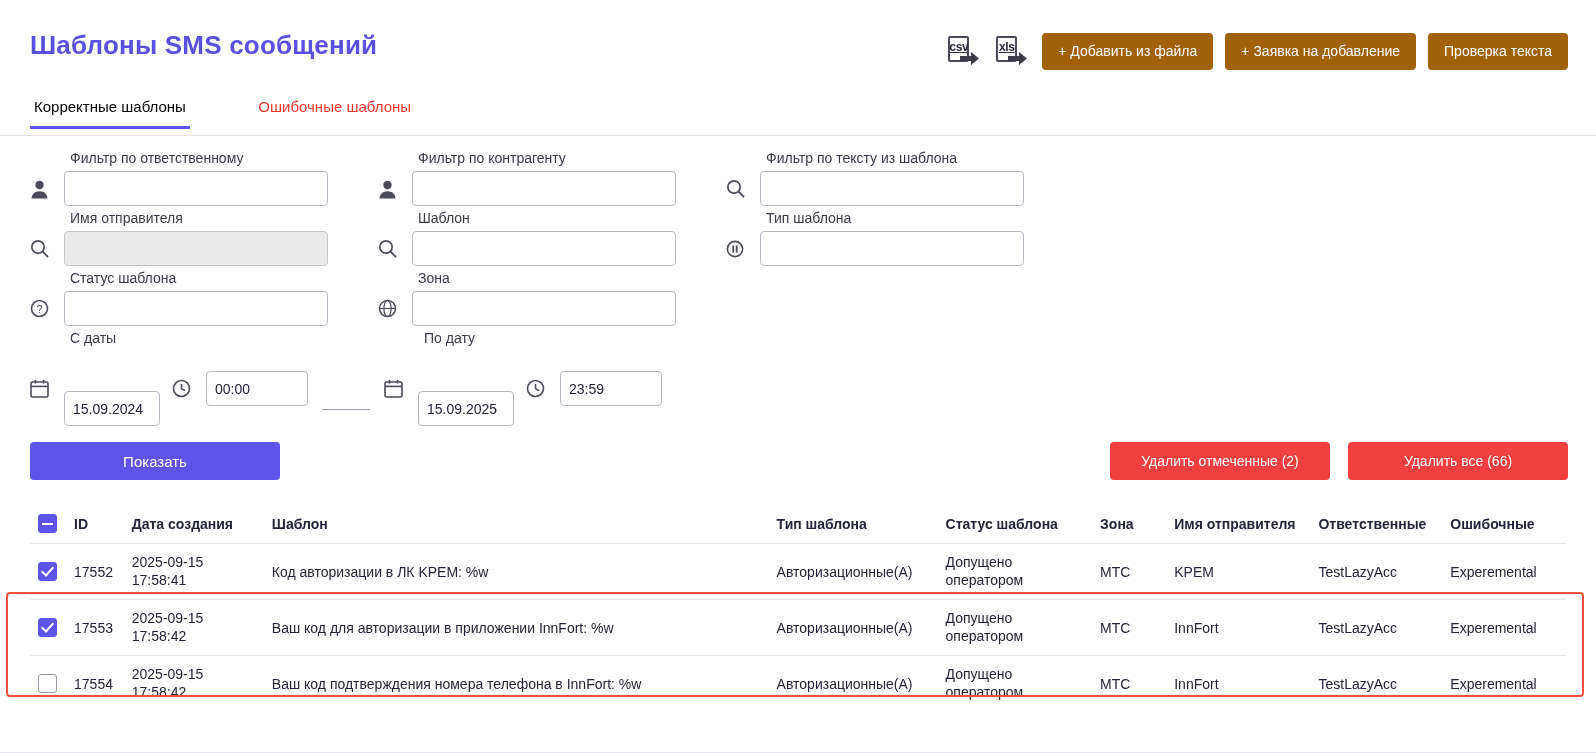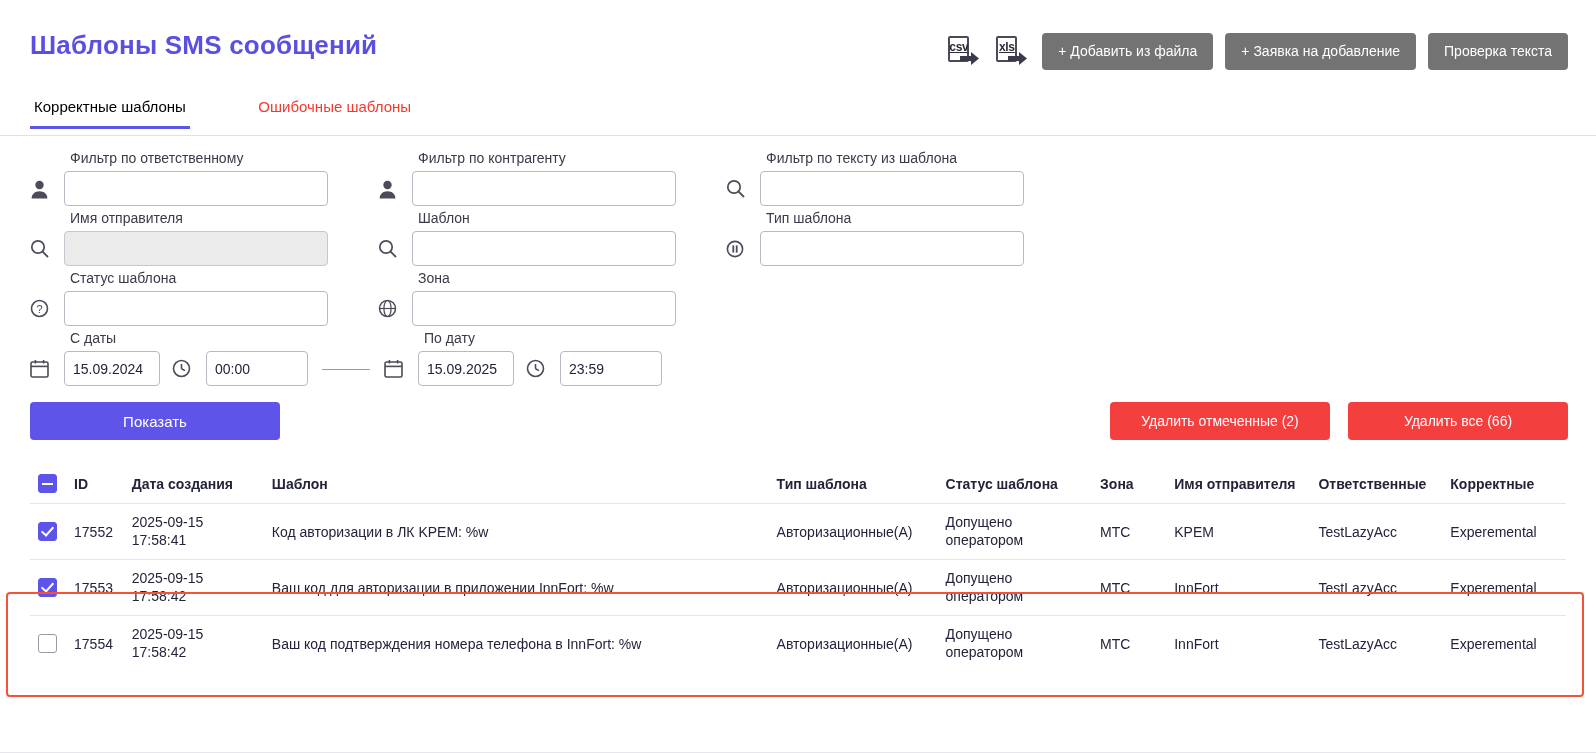--- a/index.html
+++ b/index.html
@@ -66,21 +66,21 @@
     border-radius: 4px;
     font-size: 14px;
     font-family: "Liberation Sans", sans-serif;
     cursor: pointer;
     padding: 0 16px;
     height: 37px;
     line-height: 37px;
     white-space: nowrap;
   }
   .btn-primary {
-    background: #737373;
+    background: #a16207;
     color: #ffffff;
   }
 
   
   .tabs {
     position: relative;
     margin-top: 6px;
     padding: 0 30px;
     height: 38px;
     border-bottom: 1px solid #e0e0e6;
@@ -157,20 +157,21 @@
   .date-input {
     width: 96px;
     height: 35px;
     border: 1px solid #b9b9c4;
     border-radius: 4px;
     font-size: 14px;
     font-family: "Liberation Sans", sans-serif;
     padding: 0 8px;
     color: #23233a;
     outline: none;
+    margin-top: 40px;
   }
   .time-input {
     width: 102px;
     height: 35px;
     border: 1px solid #b9b9c4;
     border-radius: 4px;
     font-size: 14px;
     font-family: "Liberation Sans", sans-serif;
     padding: 4px 8px;
     color: #23233a;
@@ -525,21 +526,21 @@
             <span class="cbx indeterminate"></span>
           </th>
           <th class="col-id">ID</th>
           <th class="col-date">Дата создания</th>
           <th class="col-tpl">Шаблон</th>
           <th class="col-type">Тип шаблона</th>
           <th class="col-status">Статус шаблона</th>
           <th class="col-zone">Зона</th>
           <th class="col-sender">Имя отправителя</th>
           <th class="col-resp">Ответственные</th>
-          <th class="col-contr">Корректные</th>
+          <th class="col-contr">Ошибочные</th>
         </tr>
       </thead>
       <tbody>
 
         <tr>
           <td class="col-check">
             <span class="cbx checked"></span>
           </td>
           <td class="col-id">17552</td>
           <td class="col-date two-line">

